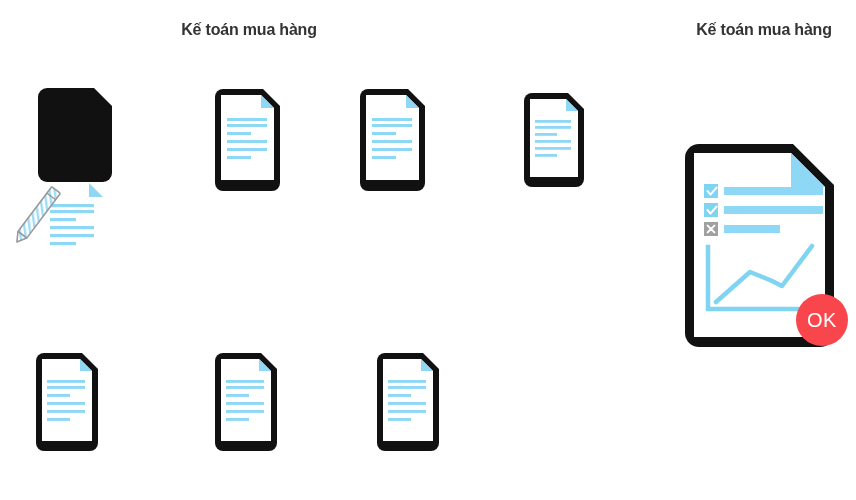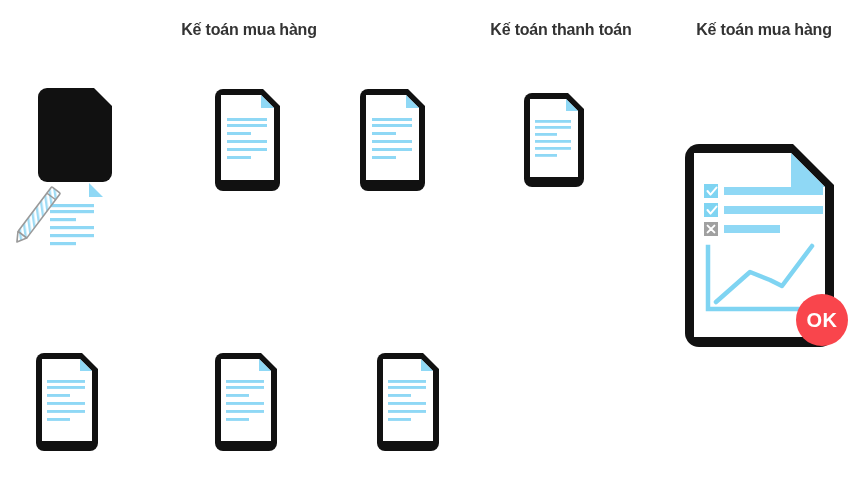--- a/index.html
+++ b/index.html
@@ -53,30 +53,29 @@
   }
   .big-doc svg {
     display: block;
     width: 100%;
     height: 100%;
     overflow: visible;
   }
 
   .ok-text {
     font-family: "Liberation Sans", sans-serif;
-    font-weight: bold;
+    font-weight: normal;
   }
 </style>
 </head>
 <body>
 
 <div id="canvas">
 
   <div class="col-label" style="left:249px; top:20px;">Kế toán mua hàng</div>
-  <div class="col-label" style="left:561px; top:20px;">Kế toán thanh toán</div>
   <div class="col-label" style="left:764px; top:20px;">Kế toán mua hàng</div>
 
   <div class="doc" style="left:18px; top:88px; width:104px; height:108px;">
     <svg viewBox="0 0 104 108" xmlns="http://www.w3.org/2000/svg">
 
       <path d="M20 97 a9 9 0 0 1 9 -9 h47 l18 18 v67 a9 9 0 0 1 -9 9 h-56 a9 9 0 0 1 -9 -9 z" transform="translate(0,-88)" fill="#111111"></path>
 
       <path d="M26 95 h45 l14 14 v60 h-59 z" fill="#FFFFFF"></path>
 
       <path d="M71 95 l14 14 h-14 z" fill="#8FD8F5"></path>

